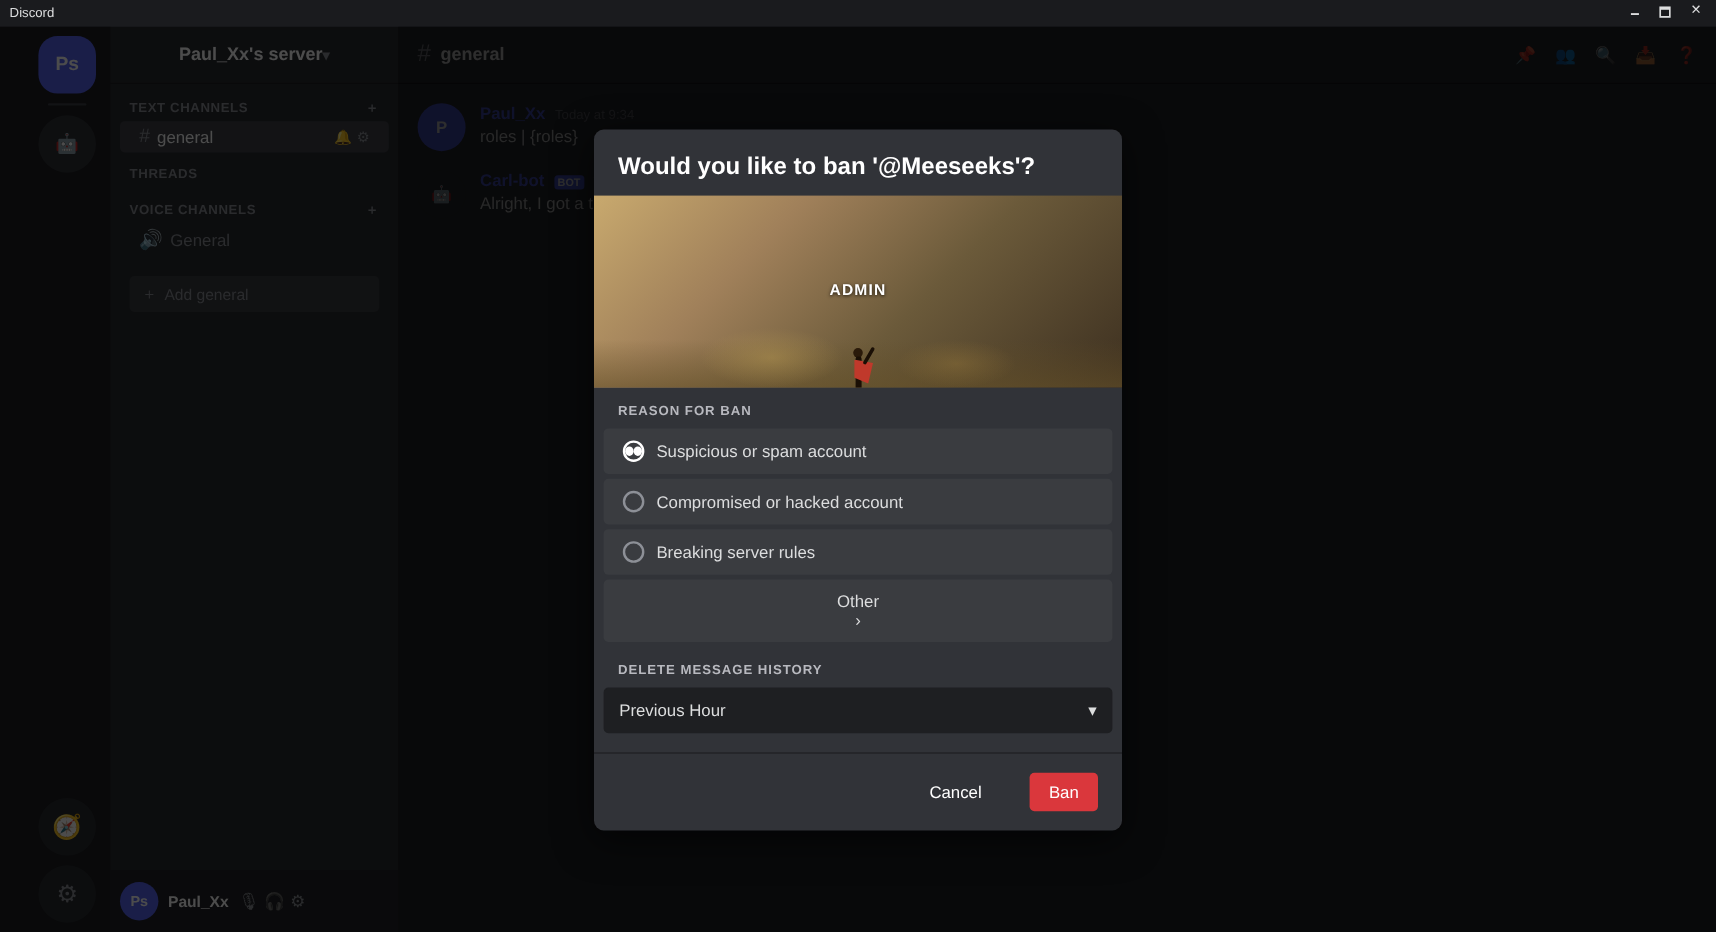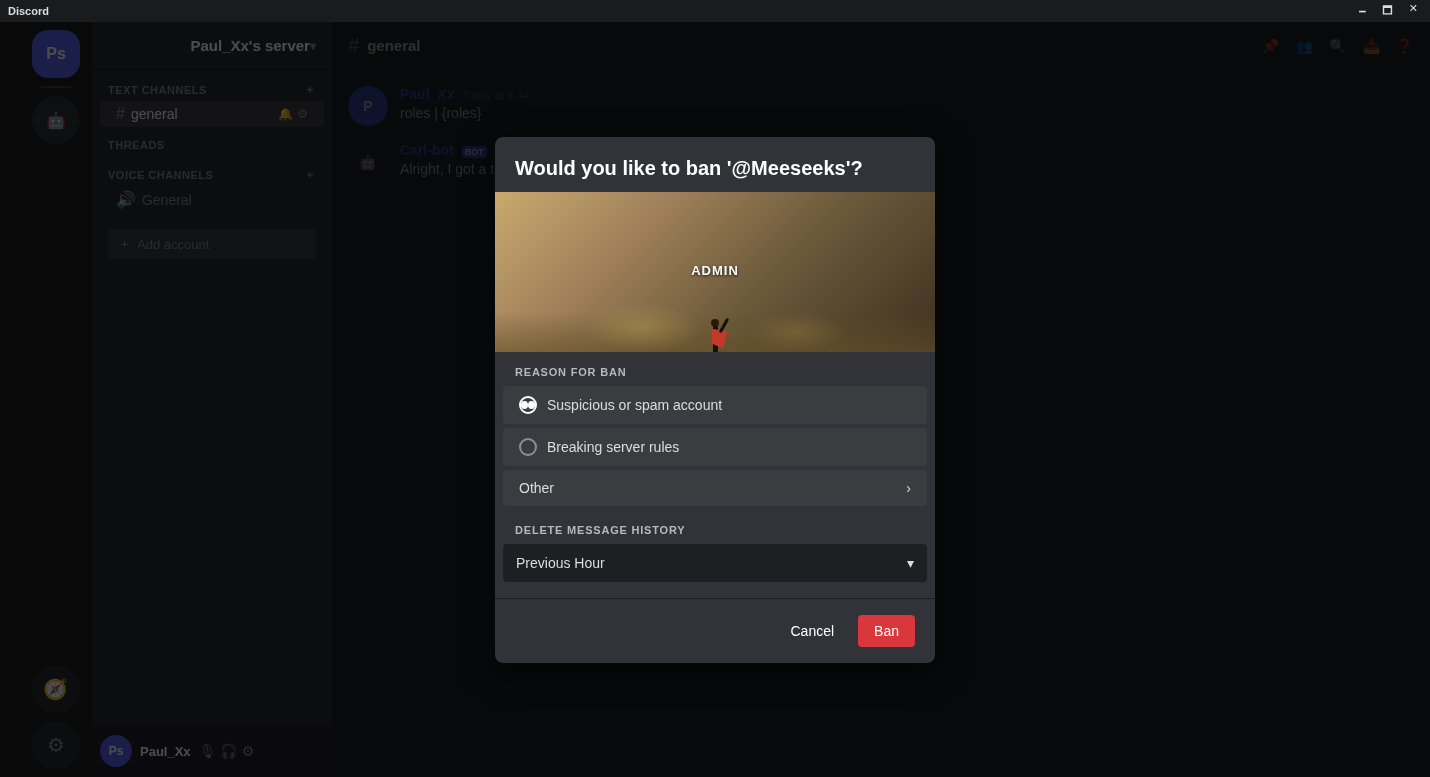--- a/index.html
+++ b/index.html
@@ -21,21 +21,20 @@
       background: #1a1b1e;
       display: flex;
       align-items: center;
       justify-content: space-between;
       padding: 0 8px;
       z-index: 100;
     }
     .title-bar-title {
       font-size: 11px;
       color: #dcddde;
-      font-weight: bold;
     }
     .title-bar-controls {
       display: flex;
       gap: 8px;
     }
     .title-bar-btn {
       font-size: 11px;
       color: #dcddde;
       cursor: pointer;
       padding: 0 4px;
@@ -91,21 +90,21 @@
       width: 240px;
       background: #2b2d31;
       display: flex;
       flex-direction: column;
       flex-shrink: 0;
     }
     .channel-sidebar-header {
       height: 48px;
       display: flex;
       align-items: center;
-      justify-content: flex-end;
+      justify-content: center;
       padding: 0 16px;
       border-bottom: 1px solid #1e1f22;
       font-weight: 600;
       font-size: 15px;
       color: #fff;
       cursor: pointer;
     }
     .channel-section-label {
       font-size: 11px;
       font-weight: 700;
@@ -340,20 +339,21 @@
       display: flex;
       align-items: center;
       justify-content: space-between;
       padding: 10px 16px;
       margin: 0 8px 4px;
       border-radius: 4px;
       cursor: pointer;
       background: #3a3c40;
       color: #dcddde;
       font-size: 14px;
+      flex-direction: column;
     }
     .select-section-label {
       font-size: 11px;
       font-weight: 700;
       color: #b8b9bf;
       text-transform: uppercase;
       letter-spacing: 0.8px;
       padding: 14px 20px 8px;
     }
     .select-dropdown {
@@ -365,21 +365,21 @@
       align-items: flex-end;
       justify-content: space-between;
       cursor: pointer;
       color: #dcddde;
       font-size: 14px;
       border: 1px solid #1e1f22;
     }
     .modal-footer {
       display: flex;
       justify-content: flex-end;
-      gap: 8px;
+      gap: 24px;
       padding: 16px 20px;
       border-top: 1px solid #1e1f22;
     }
     .btn {
       padding: 8px 16px;
       border-radius: 4px;
       font-size: 14px;
       font-weight: 500;
       cursor: pointer;
       border: none;
@@ -444,21 +444,21 @@
       <span>VOICE CHANNELS</span>
       <span style="cursor:pointer;">＋</span>
     </div>
     <div class="channel-item">
       <span class="channel-item-icon">🔊</span>
       <span>General</span>
     </div>
     <div style="padding:8px 16px;margin-top:8px;">
       <div style="display:flex;align-items:center;gap:6px;padding:6px 10px;background:#3a3c40;border-radius:4px;font-size:13px;color:#8d9097;cursor:pointer;">
         <span>＋</span>
-        <span>Add account</span>
+        <span>Add general</span>
       </div>
     </div>
 
     <div class="sidebar-footer">
       <div class="sidebar-footer-avatar">Ps</div>
       <div>
         <div class="sidebar-footer-name">Paul_Xx</div>
       </div>
       <div class="sidebar-footer-controls">
         <span style="cursor:pointer;">🎙</span>
@@ -535,20 +535,24 @@
 
     <div class="modal-section-label">REASON FOR BAN</div>
 
     <div class="radio-option">
       <div class="radio-btn checked">
         <div style="width:8px;height:8px;border-radius:50%;background:#fff;"></div>
       </div>
       <span>Suspicious or spam account</span>
     </div>
 
+    <div class="radio-option">
+      <div class="radio-btn"></div>
+      <span>Compromised or hacked account</span>
+    </div>
 
     <div class="radio-option">
       <div class="radio-btn"></div>
       <span>Breaking server rules</span>
     </div>
 
     <div class="other-option">
       <span>Other</span>
       <span>›</span>
     </div>

